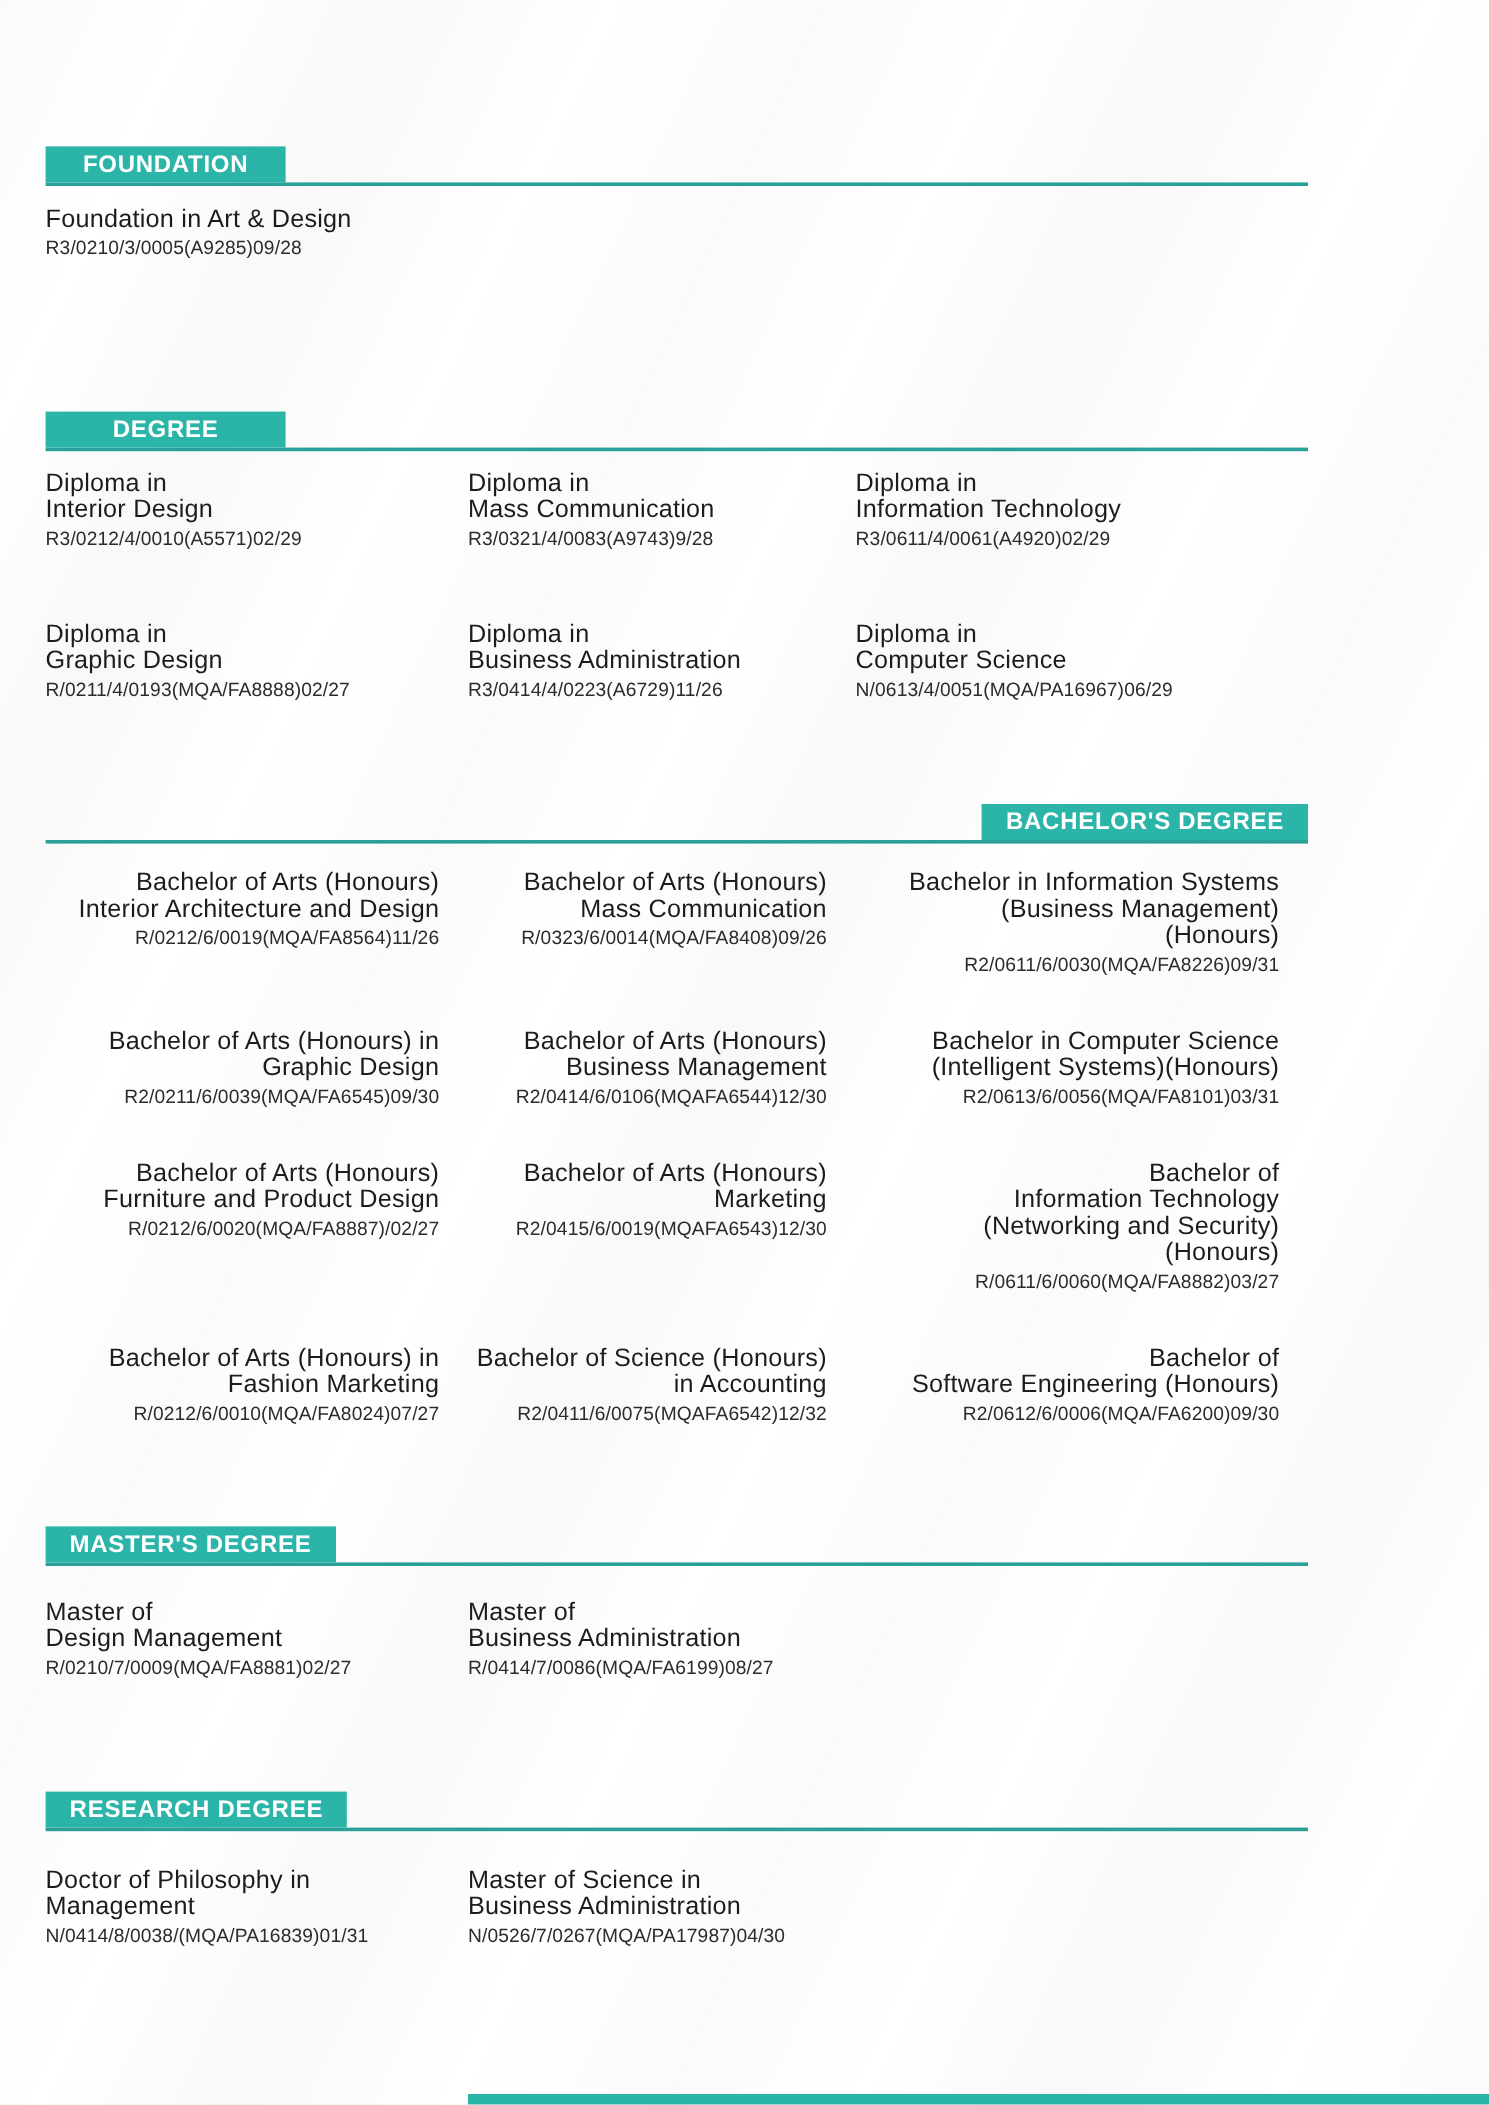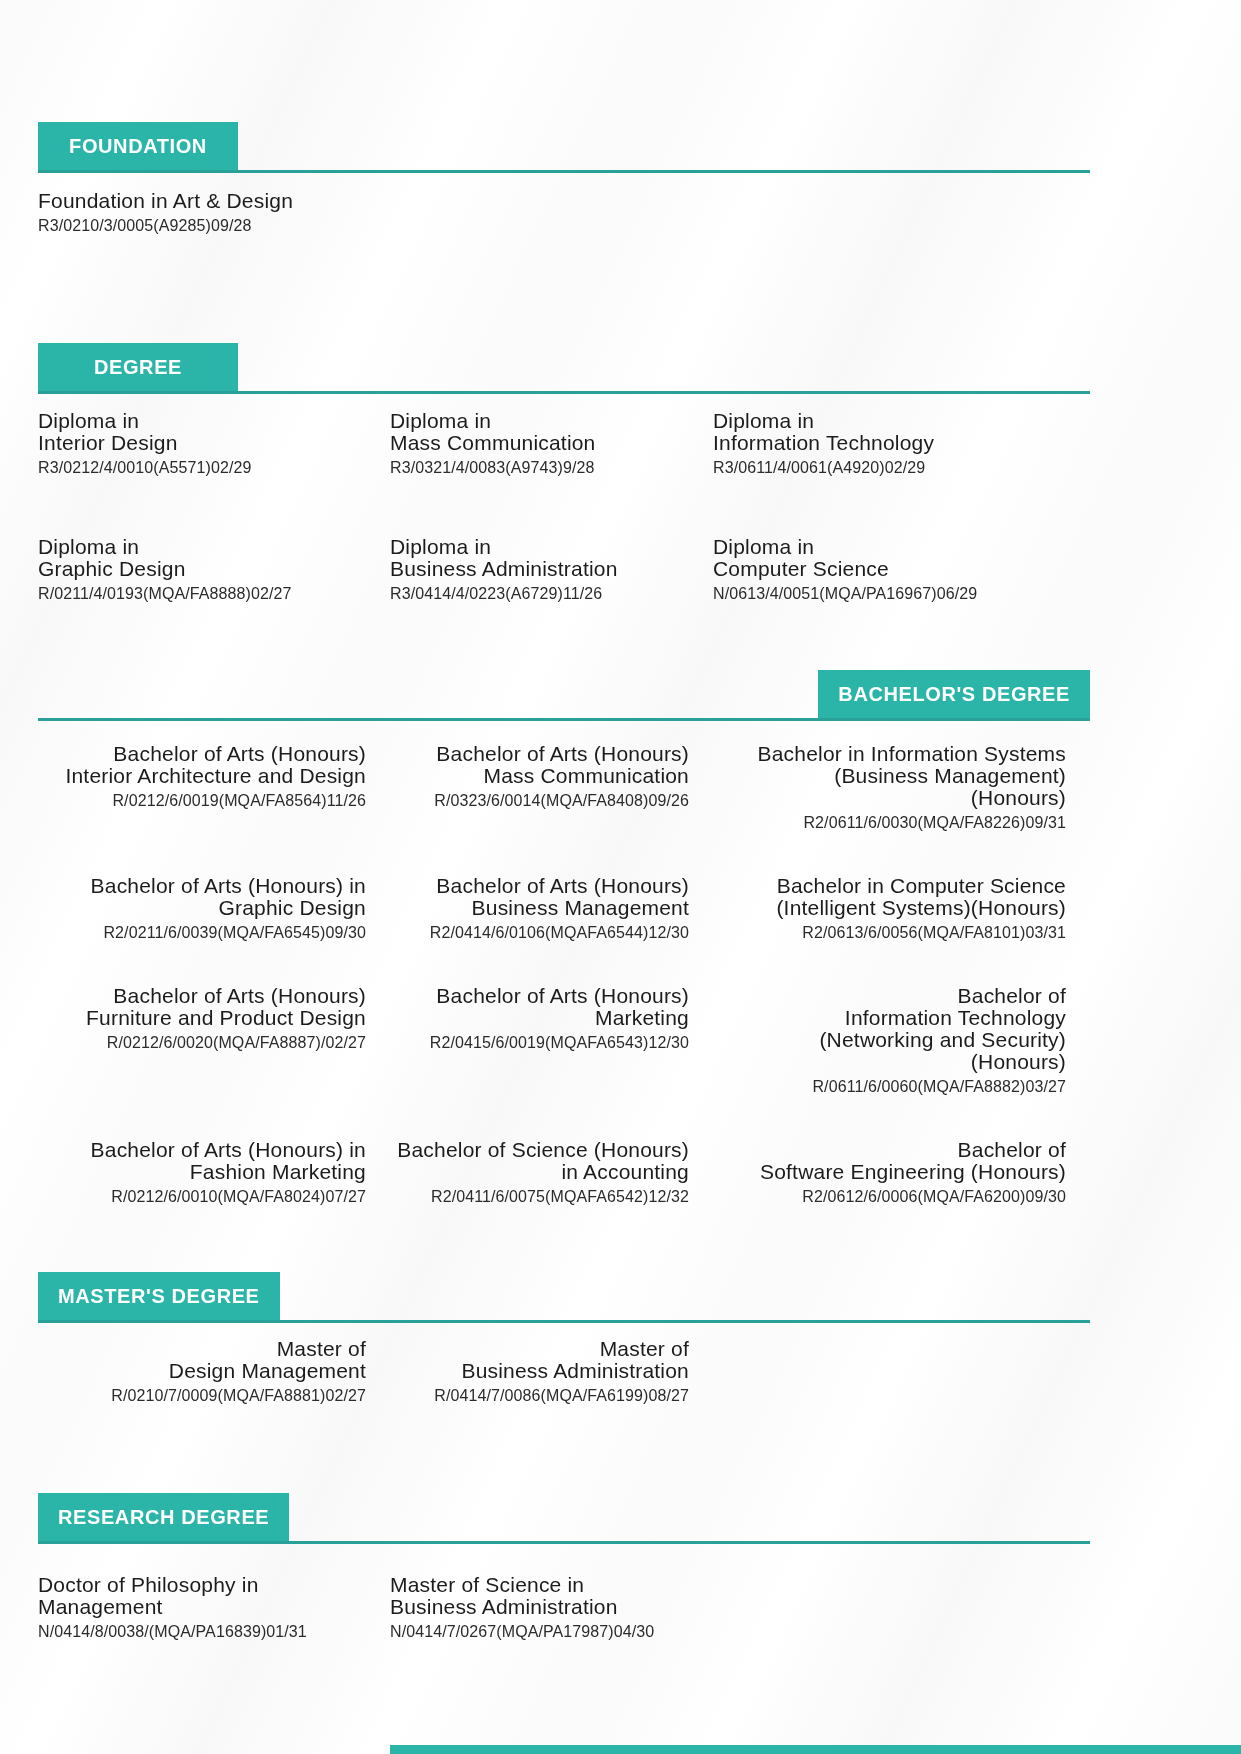--- a/index.html
+++ b/index.html
@@ -39,41 +39,41 @@
 
   .section-header {
     border-bottom: 3px solid var(--accent-line);
     font-size: 0;
   }
   .badge {
     display: inline-flex;
     align-items: center;
     justify-content: center;
     min-width: 200px;
-    height: 48px;
+    height: 30px;
     padding: 0 20px;
     background: var(--accent);
   }
   .badge-label {
     color: #ffffff;
     font-weight: bold;
     font-size: 20px;
     letter-spacing: 0.6px;
     white-space: nowrap;
   }
 
   .items-grid {
     display: grid;
     grid-template-columns: 352px 323px 1fr;
     align-items: start;
   }
   .section-foundation .items-grid { margin-top: 17px; }
   .section-diploma    .items-grid { margin-top: 16px; row-gap: 58px; }
   .section-bachelors  .items-grid { margin-top: 22px; row-gap: 42px; }
-  .section-masters    .items-grid { margin-top: 15px; text-align: right; }
+  .section-masters    .items-grid { margin-top: 28px; }
   .section-research   .items-grid { margin-top: 30px; }
 
   .program { padding-right: 24px; }
   .program-title {
     margin: 0;
     font-size: 21px;
     line-height: 22px;
     font-weight: normal;
     color: var(--title-color);
     letter-spacing: 0.2px;
@@ -276,19 +276,19 @@
     <div class="items-grid">
   <div class="program">
     <h3 class="program-title">Doctor of Philosophy in
 Management</h3>
     <p class="program-code">N/0414/8/0038/(MQA/PA16839)01/31</p>
   </div>
 
   <div class="program">
     <h3 class="program-title">Master of Science in
 Business Administration</h3>
-    <p class="program-code">N/0414/7/0267(MQA/PA17987)04/30</p>
+    <p class="program-code">N/0526/7/0267(MQA/PA17987)04/30</p>
   </div>
 </div>
   </section>
 </div>
   <div class="bottom-bar"></div>
 </div>
 
 </body></html>

